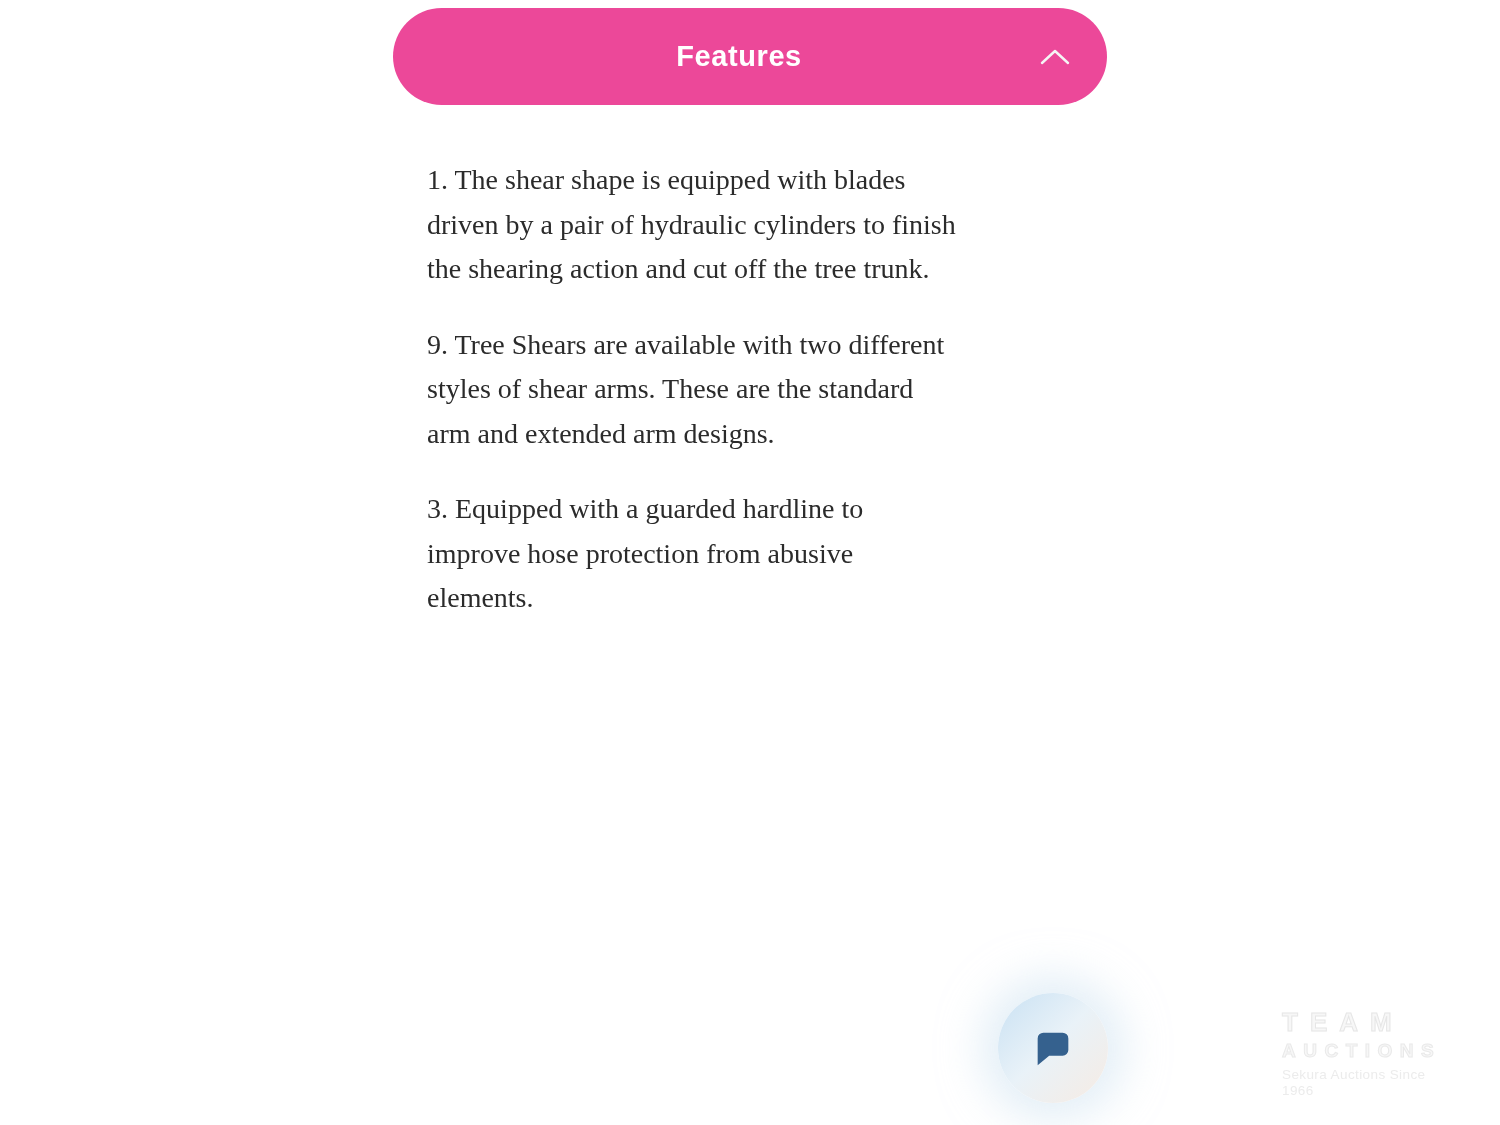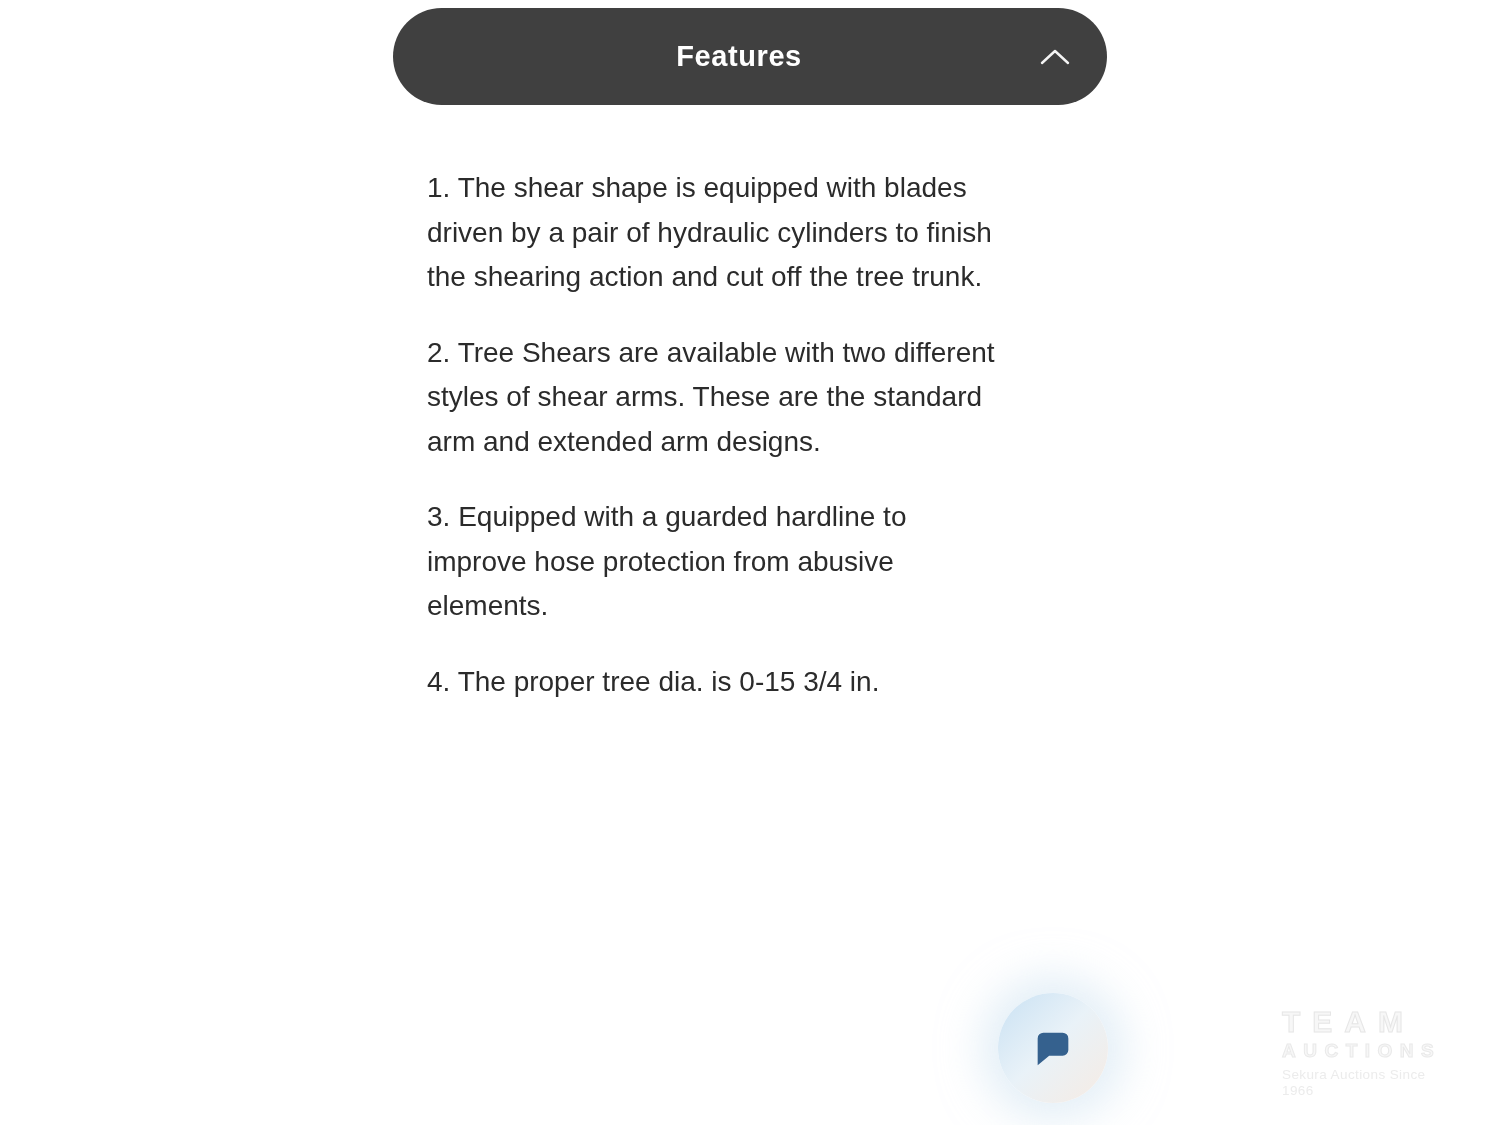--- a/index.html
+++ b/index.html
@@ -16,21 +16,21 @@
     overflow: hidden;
   }
 
   
   .accordion-header {
     position: absolute;
     left: 393px;
     top: 8px;
     width: 714px;
     height: 97px;
-    background: #404040;
+    background: #ec4899;
     border-radius: 48.5px;
     display: flex;
     align-items: center;
     justify-content: center;
     cursor: pointer;
   }
   .accordion-title {
     color: #ffffff;
     font-size: 29px;
     font-weight: 700;
@@ -51,22 +51,23 @@
     position: absolute;
     left: 427px;
     top: 158px;
     width: 660px;
     color: #2b2b2b;
     font-size: 28px;
     line-height: 44.5px;
     font-weight: 400;
   }
   .features-content p {
-    margin: 8px 0 31px 0;
+    margin: 0 0 31px 0;
     white-space: pre-line;
+    font-family: Liberation Serif, serif;
   }
 
   
   .chat-button {
     position: absolute;
     left: 998px;
     top: 993px;
     width: 110px;
     height: 110px;
     border: none;
@@ -88,21 +89,21 @@
   .watermark {
     position: absolute;
     left: 1282px;
     top: 1006px;
     width: 160px;
     font-weight: 700;
     user-select: none;
     pointer-events: none;
   }
   .wm-title {
-    font-size: 30px;
+    font-size: 26px;
     letter-spacing: 12px;
     color: #f7f7f7;
     -webkit-text-stroke: 1px #e6e6e6;
     line-height: 32px;
   }
   .wm-subtitle {
     font-size: 19px;
     letter-spacing: 7.5px;
     color: #f7f7f7;
     -webkit-text-stroke: 1px #e9e9e9;
@@ -127,27 +128,26 @@
     <span class="accordion-title">Features</span>
     <svg class="chevron" viewBox="0 0 32 18">
       <polyline points="3,15 16,3 29,15" fill="none" stroke="#f5f5f5" stroke-width="2.4" stroke-linecap="round" stroke-linejoin="round"></polyline>
     </svg>
   </div>
 
   <div class="features-content">
     <p>1. The shear shape is equipped with blades
 driven by a pair of hydraulic cylinders to finish
 the shearing action and cut off the tree trunk.</p>
-    <p>2. Tree Shears are available with two different
+    <p>9. Tree Shears are available with two different
 styles of shear arms. These are the standard
 arm and extended arm designs.</p>
     <p>3. Equipped with a guarded hardline to
 improve hose protection from abusive
 elements.</p>
-    <p>4. The proper tree dia. is 0-15 3/4 in.</p>
   </div>
 
   <button class="chat-button">
     <svg viewBox="0 0 24 24">
       <path d="M4 7 a3 3 0 0 1 3 -3 h10 a3 3 0 0 1 3 3 v6 a3 3 0 0 1 -3 3 h-7 l-6 5 z" fill="#35618e"></path>
     </svg>
   </button>
 
   <div class="watermark">
     <div class="wm-title">TEAM</div>

